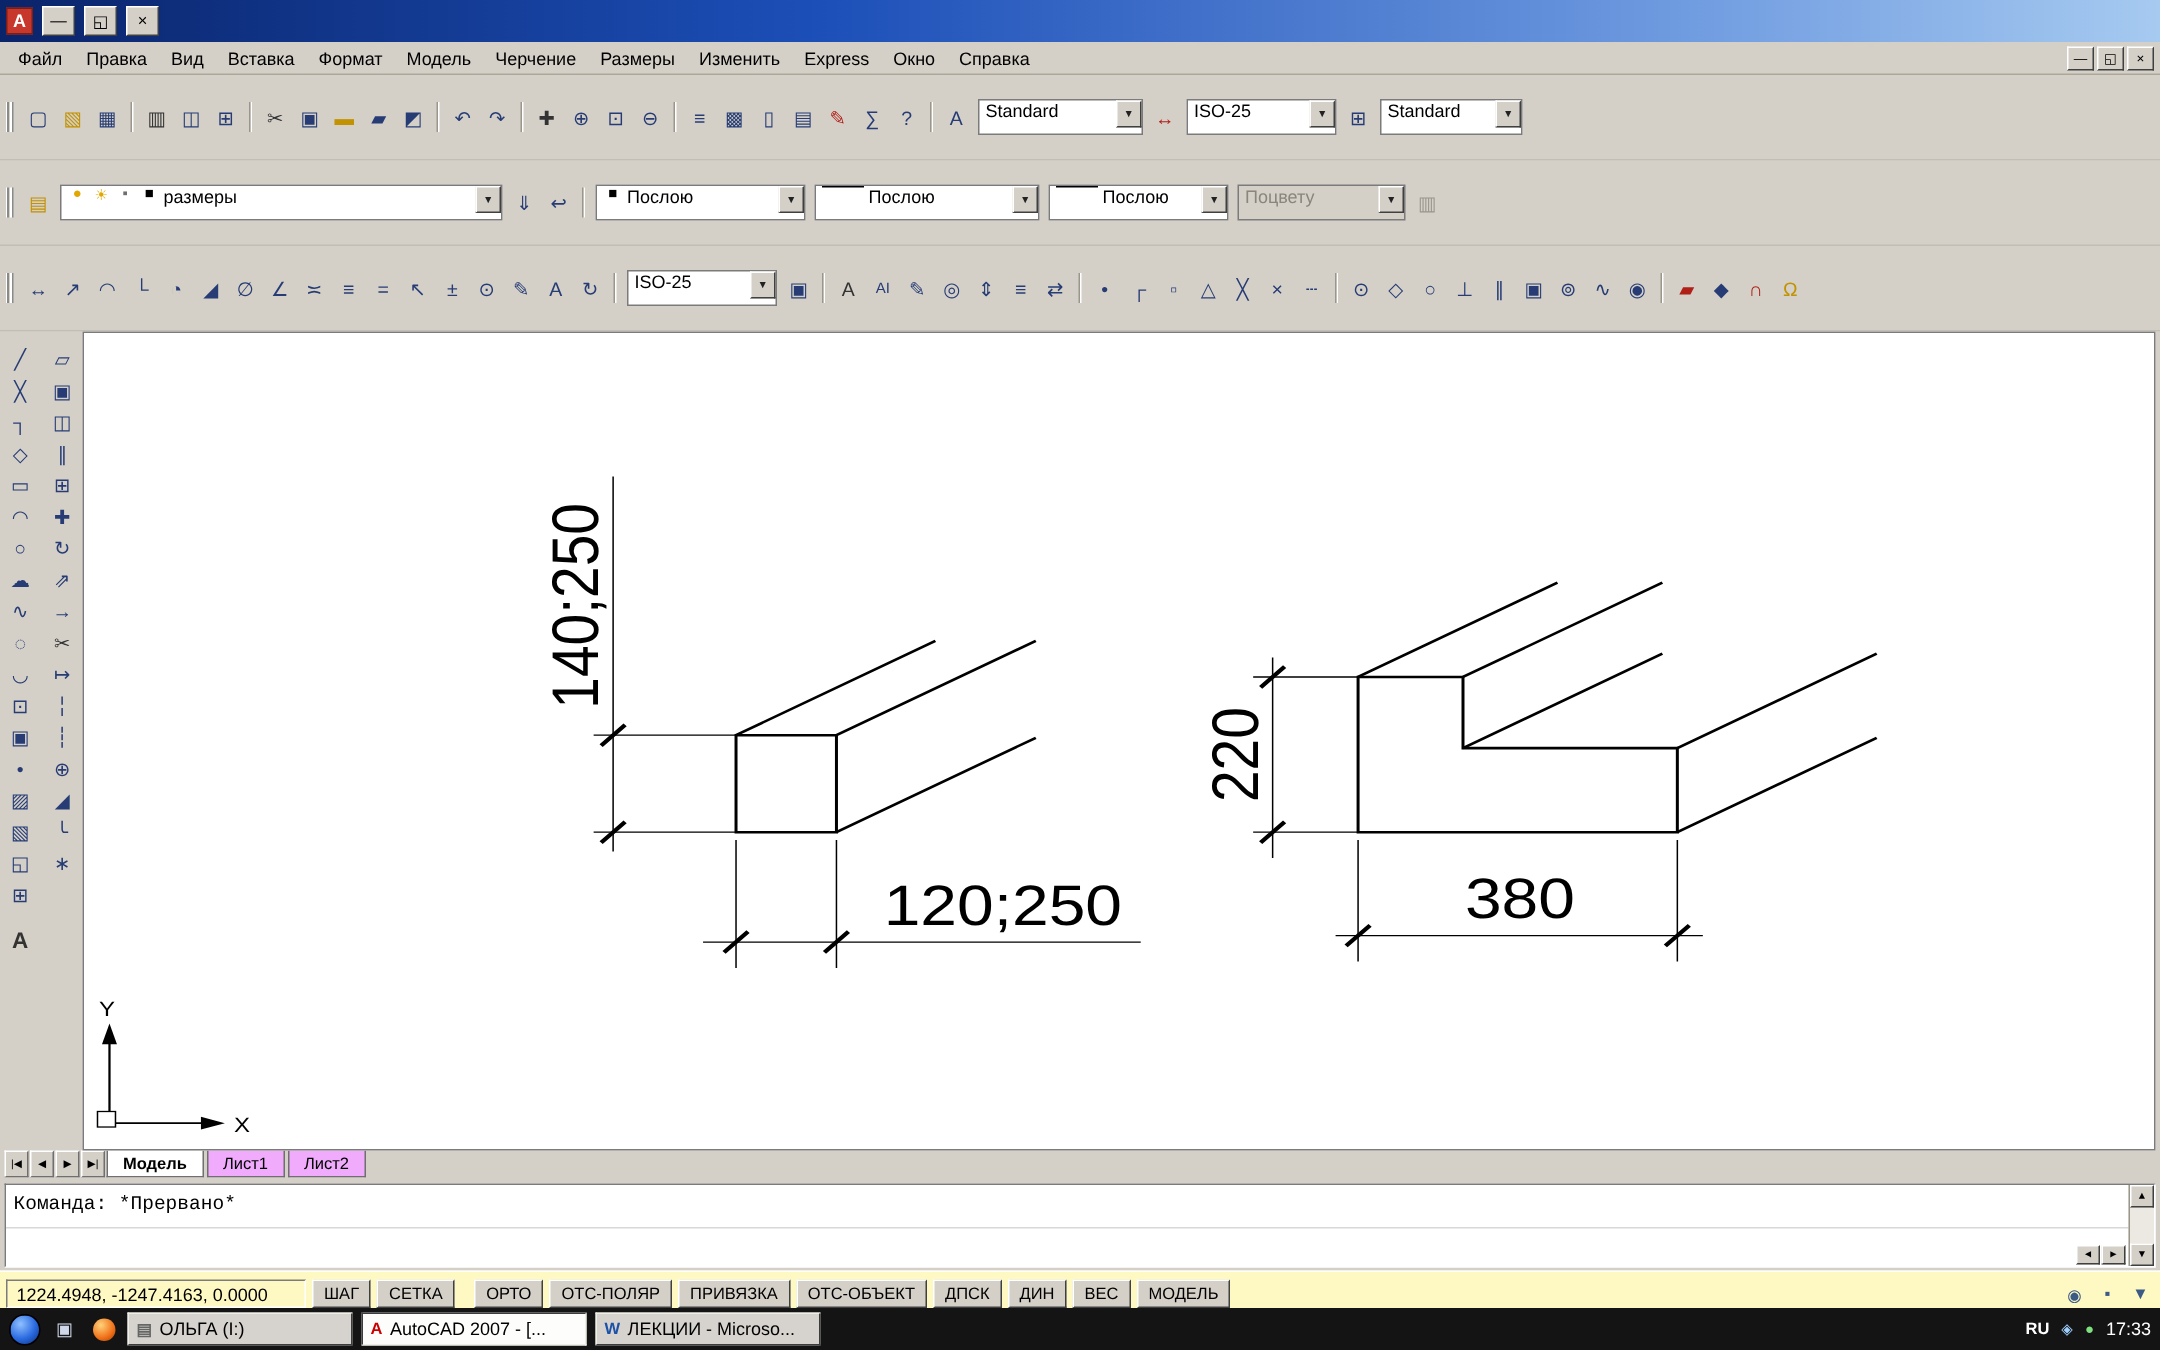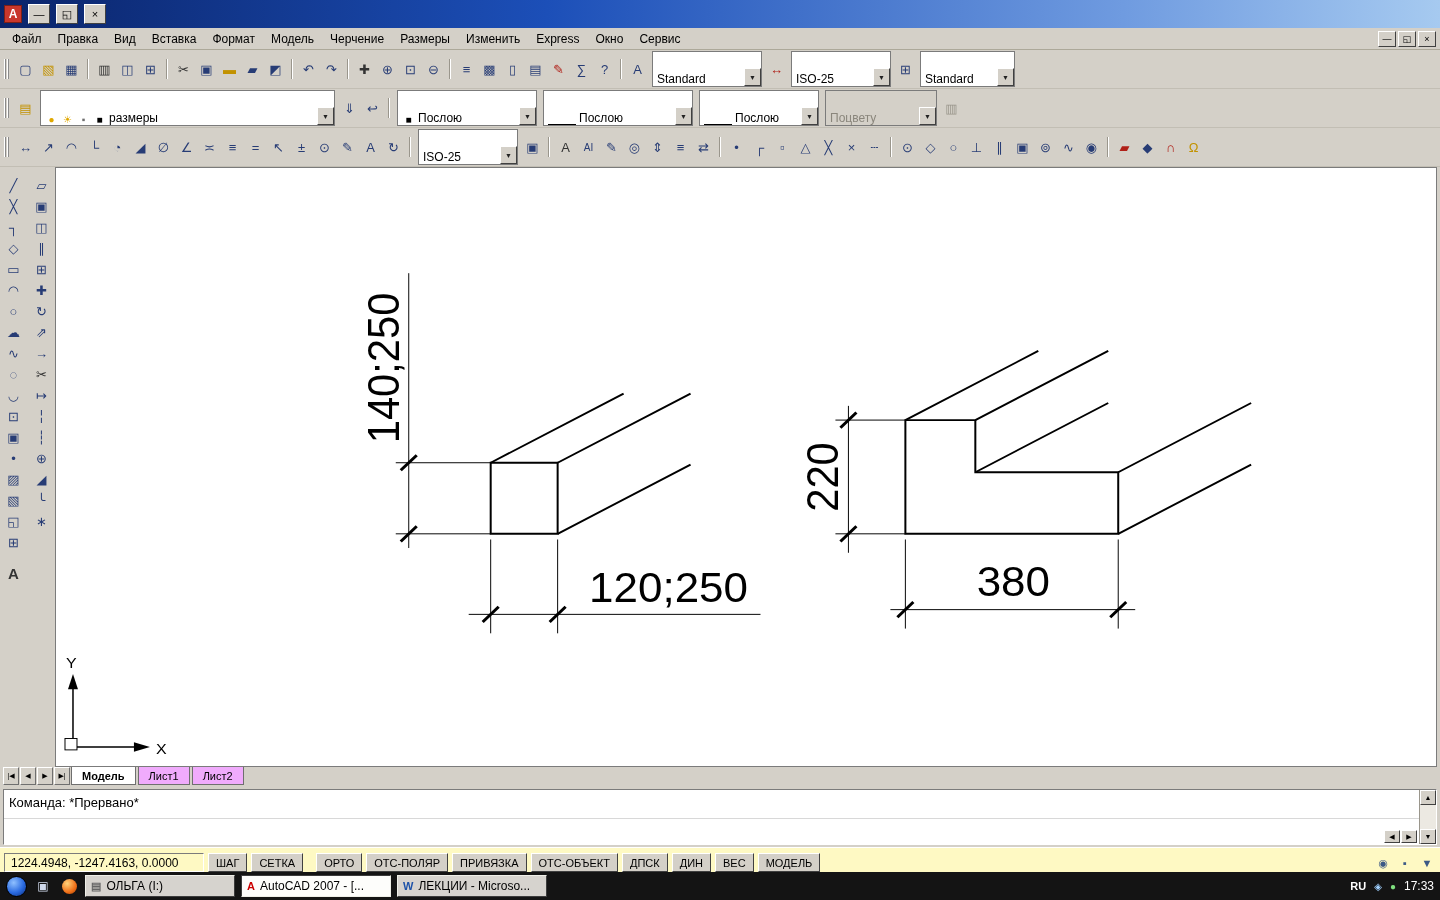--- a/index.html
+++ b/index.html
@@ -20,21 +20,21 @@
   .mdi .winbtn{width:18px;height:16px;font-size:9px}
 
   
   .tb-row{flex:0 0 28px;display:flex;align-items:center;background:#d4d0c8;border-bottom:1px solid #c2beb4;padding-left:2px}
   .grip{flex:0 0 5px;height:20px;margin:0 5px 0 2px;background:linear-gradient(90deg,#fff 0,#fff 1px,#8a8a8a 1px,#8a8a8a 2px,transparent 2px,transparent 3px,#fff 3px,#fff 4px,#8a8a8a 4px,#8a8a8a 5px)}
   .tbtn{flex:0 0 23px;width:23px;height:22px;display:inline-flex;align-items:center;justify-content:center;font-size:13px;color:#273c75;cursor:default}
   .tbtn i{font-style:normal}
   .tbtn.dis{color:#9a968c}
   .tbtn .red{color:#b02018}.tbtn .yel{color:#c29200}.tbtn .dark{color:#333}
   .sep{flex:0 0 2px;height:20px;margin:0 4px;border-left:1px solid #9a968c;border-right:1px solid #fff}
-  .combo{height:36px;background:#fff;border:1px solid #7b7b7b;display:inline-flex;align-items:flex-end;font-size:12px;padding-left:4px;margin:1px 3px;gap:3px;flex:0 0 auto}
+  .combo{height:24px;background:#fff;border:1px solid #7b7b7b;display:inline-flex;align-items:flex-start;font-size:12px;padding-left:4px;margin:16px 3px;gap:3px;flex:0 0 auto}
   .combo .val{flex:1;white-space:nowrap;overflow:hidden}
   .combo .arr{width:17px;height:18px;background:#d4d0c8;border:1px solid;border-color:#fff #404040 #404040 #fff;display:flex;align-items:center;justify-content:center;font-size:7px;color:#222;flex:0 0 17px}
   .combo.dis{background:#d4d0c8;color:#8a867c}
   .w110{width:110px}.w100{width:100px}.w95{width:95px}.w295{width:295px}.w140{width:140px}.w150{width:150px}.w120{width:120px}.w112{width:112px}
   .mini{font-size:10px;display:inline-flex;align-items:center;justify-content:center;width:13px}
   .i-yel{color:#e0a800}.i-gray{color:#6f6f6f}.i-blk{color:#000}
   .lt-line{width:28px;height:0;border-top:1px solid #000;flex:0 0 28px}
 
   
   .main{flex:1;display:flex;min-height:0;padding-right:3px;background:#d4d0c8}
@@ -46,21 +46,21 @@
   svg.draw{position:absolute;inset:0;width:100%;height:100%}
 
   
   .tabbar{flex:0 0 18px;display:flex;align-items:stretch;background:#d4d0c8;padding-left:3px;font-size:11px}
   .tabnav{width:16px;display:flex;align-items:center;justify-content:center;font-size:7px;background:#d4d0c8;border:1px solid;border-color:#fff #6f6f6f #6f6f6f #fff;margin-right:1px}
   .tab{padding:0 10px;display:flex;align-items:center;border:1px solid #6f6f6f;border-top:none;background:#f0abfc;margin-right:2px}
   .tab.active{background:#fff;font-weight:bold}
 
   
   .cmdarea{flex:0 0 62px;padding:4px 3px 2px;background:#d4d0c8}
-  .cmdwin{height:56px;background:#fff;border:1px solid;border-color:#7b7b7b #fff #fff #7b7b7b;position:relative;font-family:Liberation Sans, sans-serif;font-size:13px}
+  .cmdwin{height:56px;background:#fff;border:1px solid;border-color:#7b7b7b #fff #fff #7b7b7b;position:relative;font-family:Liberation Mono, monospace;font-size:13px}
   .cmd-hist{height:29px;padding:5px 22px 0 5px;border-bottom:1px solid #d8d8d8;white-space:pre;overflow:hidden}
   .cmd-input{height:25px;padding:5px 22px 0 5px;white-space:pre}
   .vscroll{position:absolute;top:0;right:0;bottom:0;width:17px;background:#ece9e2;border-left:1px solid #9a968c;display:flex;flex-direction:column;justify-content:space-between;align-items:stretch}
   .sb{height:15px;display:flex;align-items:center;justify-content:center;font-size:7px;background:#d4d0c8;border:1px solid;border-color:#fff #404040 #404040 #fff}
   .hbtns{position:absolute;bottom:1px;right:19px;display:flex;gap:1px}
   .hbtns .sb{width:16px;height:13px}
 
   
   .statusbar{flex:0 0 25px;display:flex;align-items:flex-end;gap:4px;background:#fef9c3;padding:0 4px;border-top:1px solid #fff;font-size:11px}
   .coords{width:200px;height:19px;display:flex;align-items:center;padding-left:6px;border:1px solid;border-color:#7b7b7b #fff #fff #7b7b7b;font-size:12px;flex:0 0 200px}
@@ -100,21 +100,21 @@
     <span class="menu-item">Правка</span>
     <span class="menu-item">Вид</span>
     <span class="menu-item">Вставка</span>
     <span class="menu-item">Формат</span>
     <span class="menu-item">Модель</span>
     <span class="menu-item">Черчение</span>
     <span class="menu-item">Размеры</span>
     <span class="menu-item">Изменить</span>
     <span class="menu-item">Express</span>
     <span class="menu-item">Окно</span>
-    <span class="menu-item">Сервис</span>
+    <span class="menu-item">Справка</span>
     <span class="mdi">
       <button class="winbtn">—</button>
       <button class="winbtn">◱</button>
       <button class="winbtn">×</button>
     </span>
   </div>
 
   <div class="tb-row">
     <span class="grip"></span>
     <span class="tbtn">

